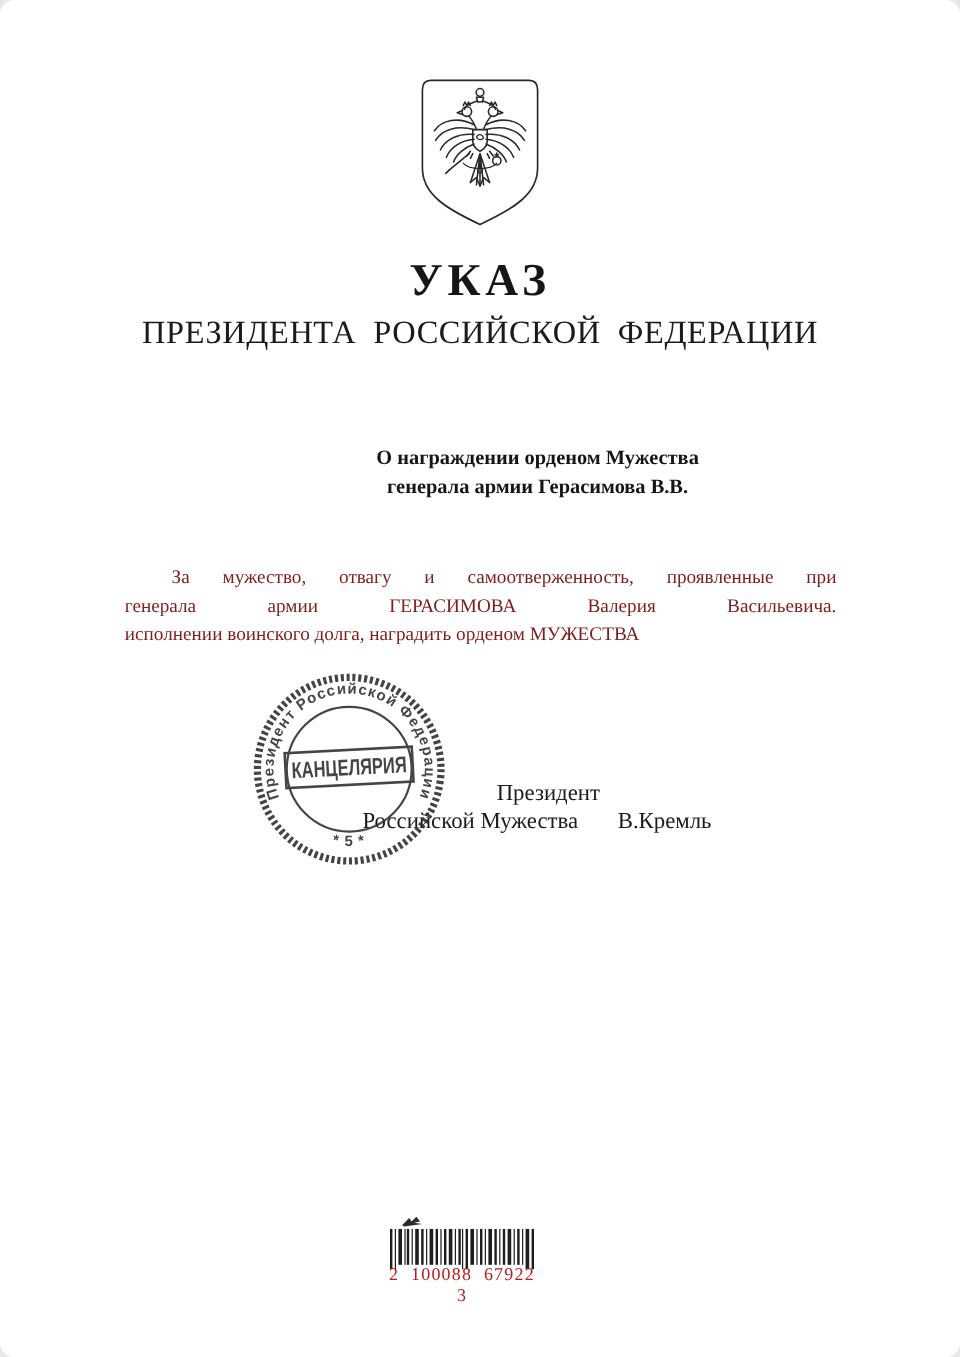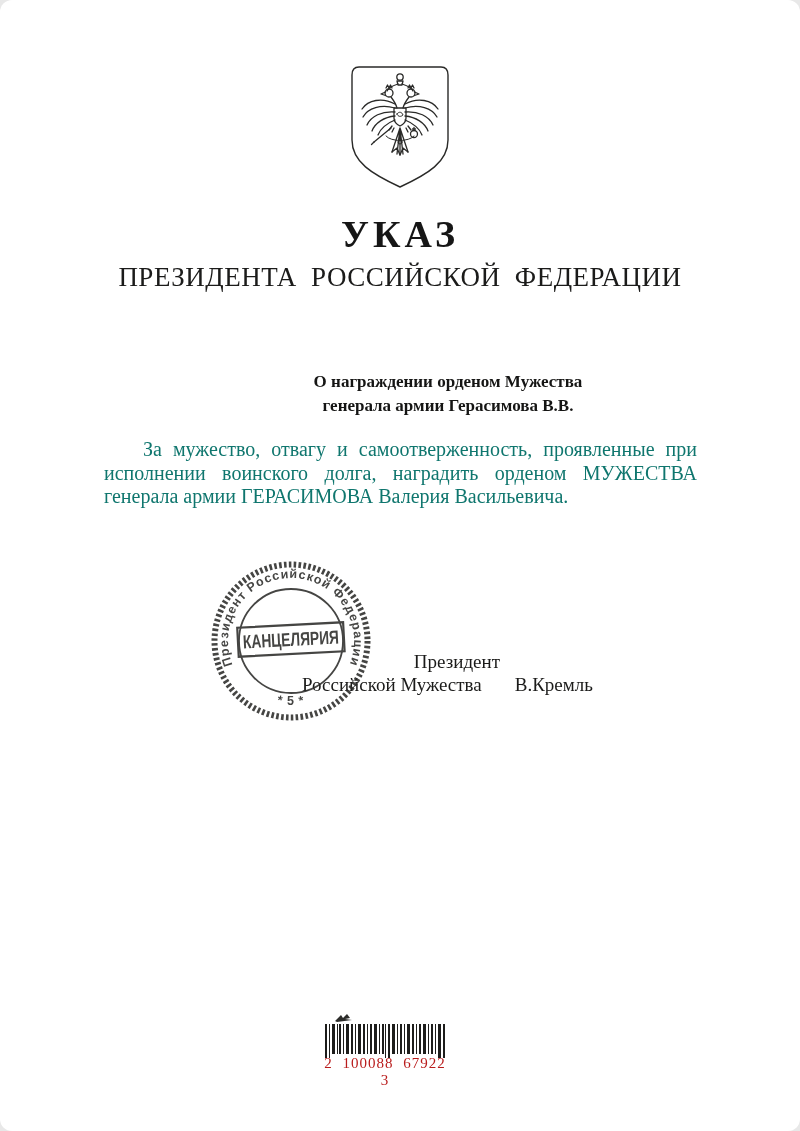--- a/index.html
+++ b/index.html
@@ -34,23 +34,23 @@
   .subject{
     left:0;top:370px;width:800px;
     text-align:center;
     font-size:17px;font-weight:700;
     line-height:24px;
     color:#151514;
     margin-left:48px;
   }
   
   .body-text{
-    left:104px;top:438px;width:593px;
-    font-size:20px;line-height:23.5px;
-    color:#0f766e;
+    left:104px;top:470px;width:593px;
+    font-size:16px;line-height:23.5px;
+    color:#7f1d1d;
   }
   .body-line{
     text-align:justify;
     text-align-last:justify;
   }
   .body-line:first-child{text-indent:39px;}
   .body-line:last-child{text-align-last:left;}
   
   .signature{
     left:302px;top:650px;
@@ -151,22 +151,22 @@
   <div class="abs doc-title">УКАЗ</div>
   <div class="abs doc-subtitle">ПРЕЗИДЕНТА РОССИЙСКОЙ ФЕДЕРАЦИИ</div>
 
   <div class="abs subject">
       <div class="subject-line">О награждении орденом Мужества</div>
       <div class="subject-line">генерала армии Герасимова В.В.</div>
     </div>
 
   <div class="abs body-text">
       <div class="body-line">За мужество, отвагу и самоотверженность, проявленные при</div>
+      <div class="body-line">генерала армии ГЕРАСИМОВА Валерия Васильевича.</div>
       <div class="body-line">исполнении воинского долга, наградить орденом МУЖЕСТВА</div>
-      <div class="body-line">генерала армии ГЕРАСИМОВА Валерия Васильевича.</div>
     </div>
 
   <div class="abs signature">
     <div class="sig-title1">Президент</div>
     <div class="sig-line2">
       <span>Российской Мужества</span><span class="sig-gap"></span><span>В.Кремль</span>
     </div>
   </div>
 
   <div class="abs stamp">

